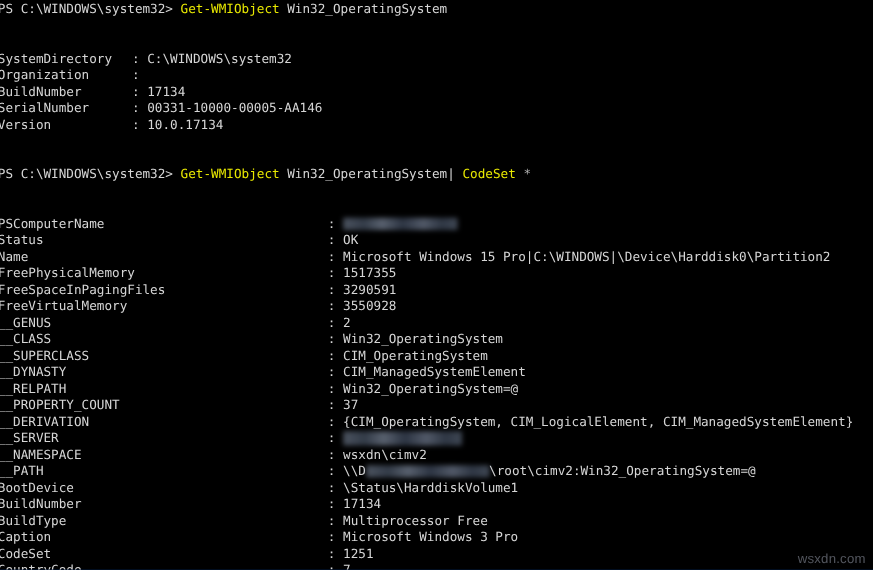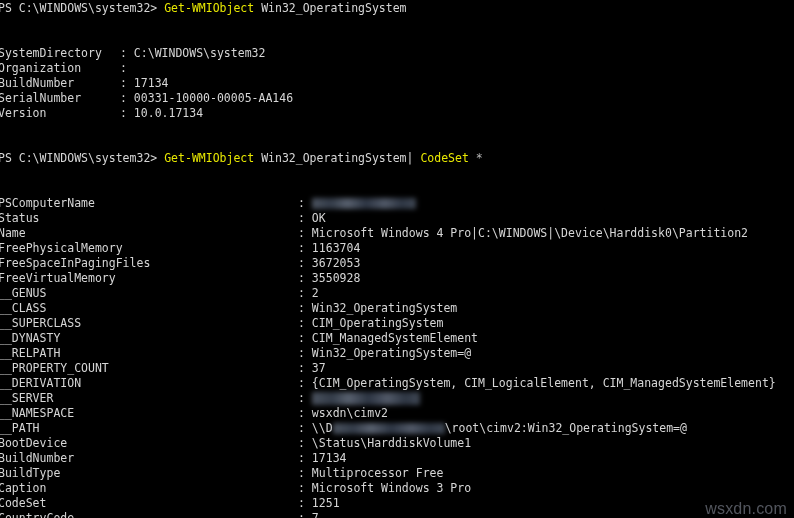--- a/index.html
+++ b/index.html
@@ -76,21 +76,21 @@
   }
   .redact-wide   { width: 104px; }
   .redact-server { width: 108px; height: 13px; }
   .redact-path   { width: 112px; }
 
   .watermark {
     position: absolute;
     right: 7px;
     bottom: 2px;
     font-family: "Liberation Sans", sans-serif;
-    font-size: 16px;
+    font-size: 12px;
     color: rgba(163,170,185,0.50);
     letter-spacing: 0.2px;
   }
 </style>
 </head>
 <body>
 
 <div id="console">
 
   <div class="line"><span class="prompt">PS C:\WINDOWS\system32&gt;</span><span class="arg"> </span><span class="cmd">Get-WMIObject</span><span class="arg"> </span><span class="arg">Win32_OperatingSystem</span></div>
@@ -113,25 +113,25 @@
 
   <div class="blank"></div>
   <div class="blank"></div>
 
   <div>
 
     <div class="prop b2"><span class="pname">PSComputerName</span><span class="sep">: </span><span class="redact redact-wide"></span></div>
 
     <div class="prop b2"><span class="pname">Status</span><span class="sep">: </span><span class="pval">OK</span></div>
 
-    <div class="prop b2"><span class="pname">Name</span><span class="sep">: </span><span class="pval">Microsoft Windows 4 Pro|C:\WINDOWS|\Device\Harddisk0\Partition2</span></div>
+    <div class="prop b2"><span class="pname">Name</span><span class="sep">: </span><span class="pval">Microsoft Windows 15 Pro|C:\WINDOWS|\Device\Harddisk0\Partition2</span></div>
 
-    <div class="prop b2"><span class="pname">FreePhysicalMemory</span><span class="sep">: </span><span class="pval">1163704</span></div>
+    <div class="prop b2"><span class="pname">FreePhysicalMemory</span><span class="sep">: </span><span class="pval">1517355</span></div>
 
-    <div class="prop b2"><span class="pname">FreeSpaceInPagingFiles</span><span class="sep">: </span><span class="pval">3672053</span></div>
+    <div class="prop b2"><span class="pname">FreeSpaceInPagingFiles</span><span class="sep">: </span><span class="pval">3290591</span></div>
 
     <div class="prop b2"><span class="pname">FreeVirtualMemory</span><span class="sep">: </span><span class="pval">3550928</span></div>
 
     <div class="prop b2"><span class="pname">__GENUS</span><span class="sep">: </span><span class="pval">2</span></div>
 
     <div class="prop b2"><span class="pname">__CLASS</span><span class="sep">: </span><span class="pval">Win32_OperatingSystem</span></div>
 
     <div class="prop b2"><span class="pname">__SUPERCLASS</span><span class="sep">: </span><span class="pval">CIM_OperatingSystem</span></div>
 
     <div class="prop b2"><span class="pname">__DYNASTY</span><span class="sep">: </span><span class="pval">CIM_ManagedSystemElement</span></div>

